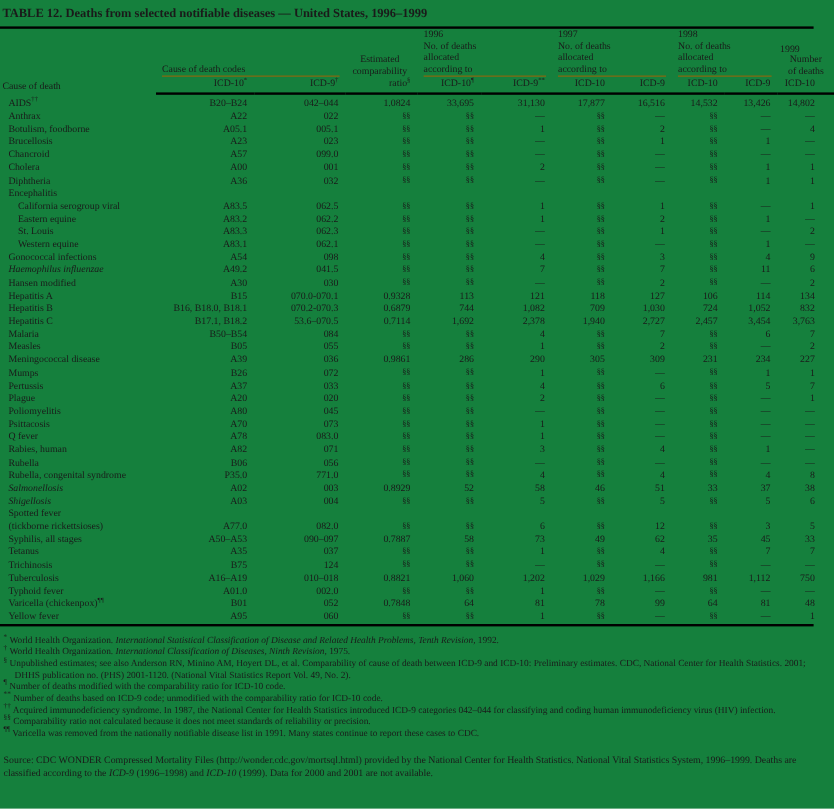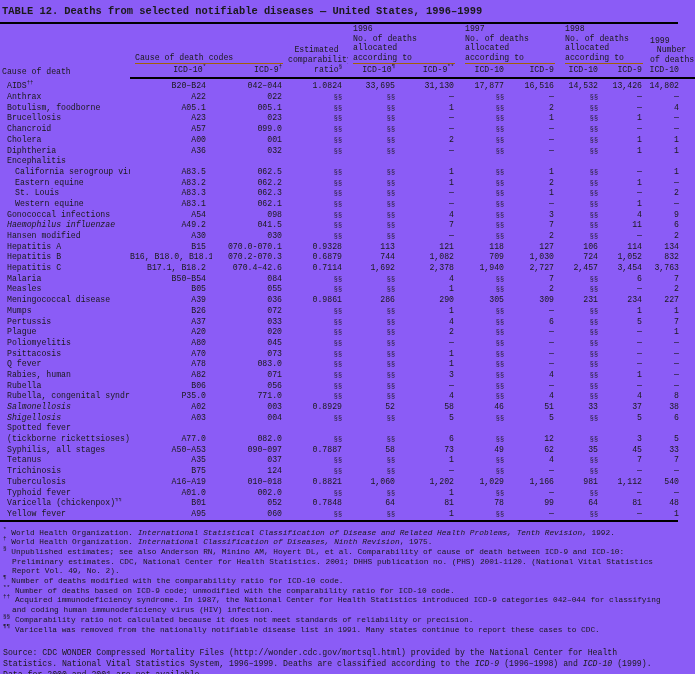--- a/index.html
+++ b/index.html
@@ -1,18 +1,18 @@
 <!DOCTYPE html>
 <html><head>
 <meta charset="utf-8">
 <style>
   html,body{margin:0;padding:0;background:#fff;}
   .page{
-    width:695px;height:674px;box-sizing:border-box;background:#8b5cf6;
-    font-family:Liberation Mono, monospace;color:#1a1a1a;
+    width:695px;height:674px;box-sizing:border-box;background:#15803d;
+    font-family:Liberation Serif, serif;color:#1a1a1a;
     padding:4px 17px 0 0;position:relative;overflow:hidden;
   }
   .title{font-weight:bold;font-size:10.4px;line-height:13px;padding:1px 2px 4px 2px;white-space:nowrap;}
   .rule-thick{border-top:2.5px solid #000;height:0;}
   table{width:695px;border-collapse:collapse;table-layout:fixed;}
   th,td{padding:0;font-weight:normal;font-size:8.2px;white-space:nowrap;overflow:hidden;}
   thead th{vertical-align:bottom;line-height:9.6px;}
   th.grp{padding:0 5px;}
   .grpline{border-bottom:1px solid #a16207;padding-bottom:1px;text-align:center;}
   .yr,th.grp div{text-align:left;}
@@ -311,21 +311,21 @@
           <td class="num c4">1,082</td>
           <td class="num c5">709</td>
           <td class="num c6">1,030</td>
           <td class="num c7">724</td>
           <td class="num c8">1,052</td>
           <td class="num c9">832</td>
         </tr>
         <tr>
           <td class="lbl">Hepatitis C</td>
           <td class="num c0">B17.1, B18.2</td>
-          <td class="num c1">070.4–42.6</td>
+          <td class="num c1">53.6–070.5</td>
           <td class="num c2">0.7114</td>
           <td class="num c3">1,692</td>
           <td class="num c4">2,378</td>
           <td class="num c5">1,940</td>
           <td class="num c6">2,727</td>
           <td class="num c7">2,457</td>
           <td class="num c8">3,454</td>
           <td class="num c9">3,763</td>
         </tr>
         <tr>
@@ -569,21 +569,21 @@
           <td class="lbl">Tuberculosis</td>
           <td class="num c0">A16–A19</td>
           <td class="num c1">010–018</td>
           <td class="num c2">0.8821</td>
           <td class="num c3">1,060</td>
           <td class="num c4">1,202</td>
           <td class="num c5">1,029</td>
           <td class="num c6">1,166</td>
           <td class="num c7">981</td>
           <td class="num c8">1,112</td>
-          <td class="num c9">540</td>
+          <td class="num c9">750</td>
         </tr>
         <tr>
           <td class="lbl">Typhoid fever</td>
           <td class="num c0">A01.0</td>
           <td class="num c1">002.0</td>
           <td class="num c2 ss">§§</td>
           <td class="num c3 ss">§§</td>
           <td class="num c4">1</td>
           <td class="num c5 ss">§§</td>
           <td class="num c6">—</td>

